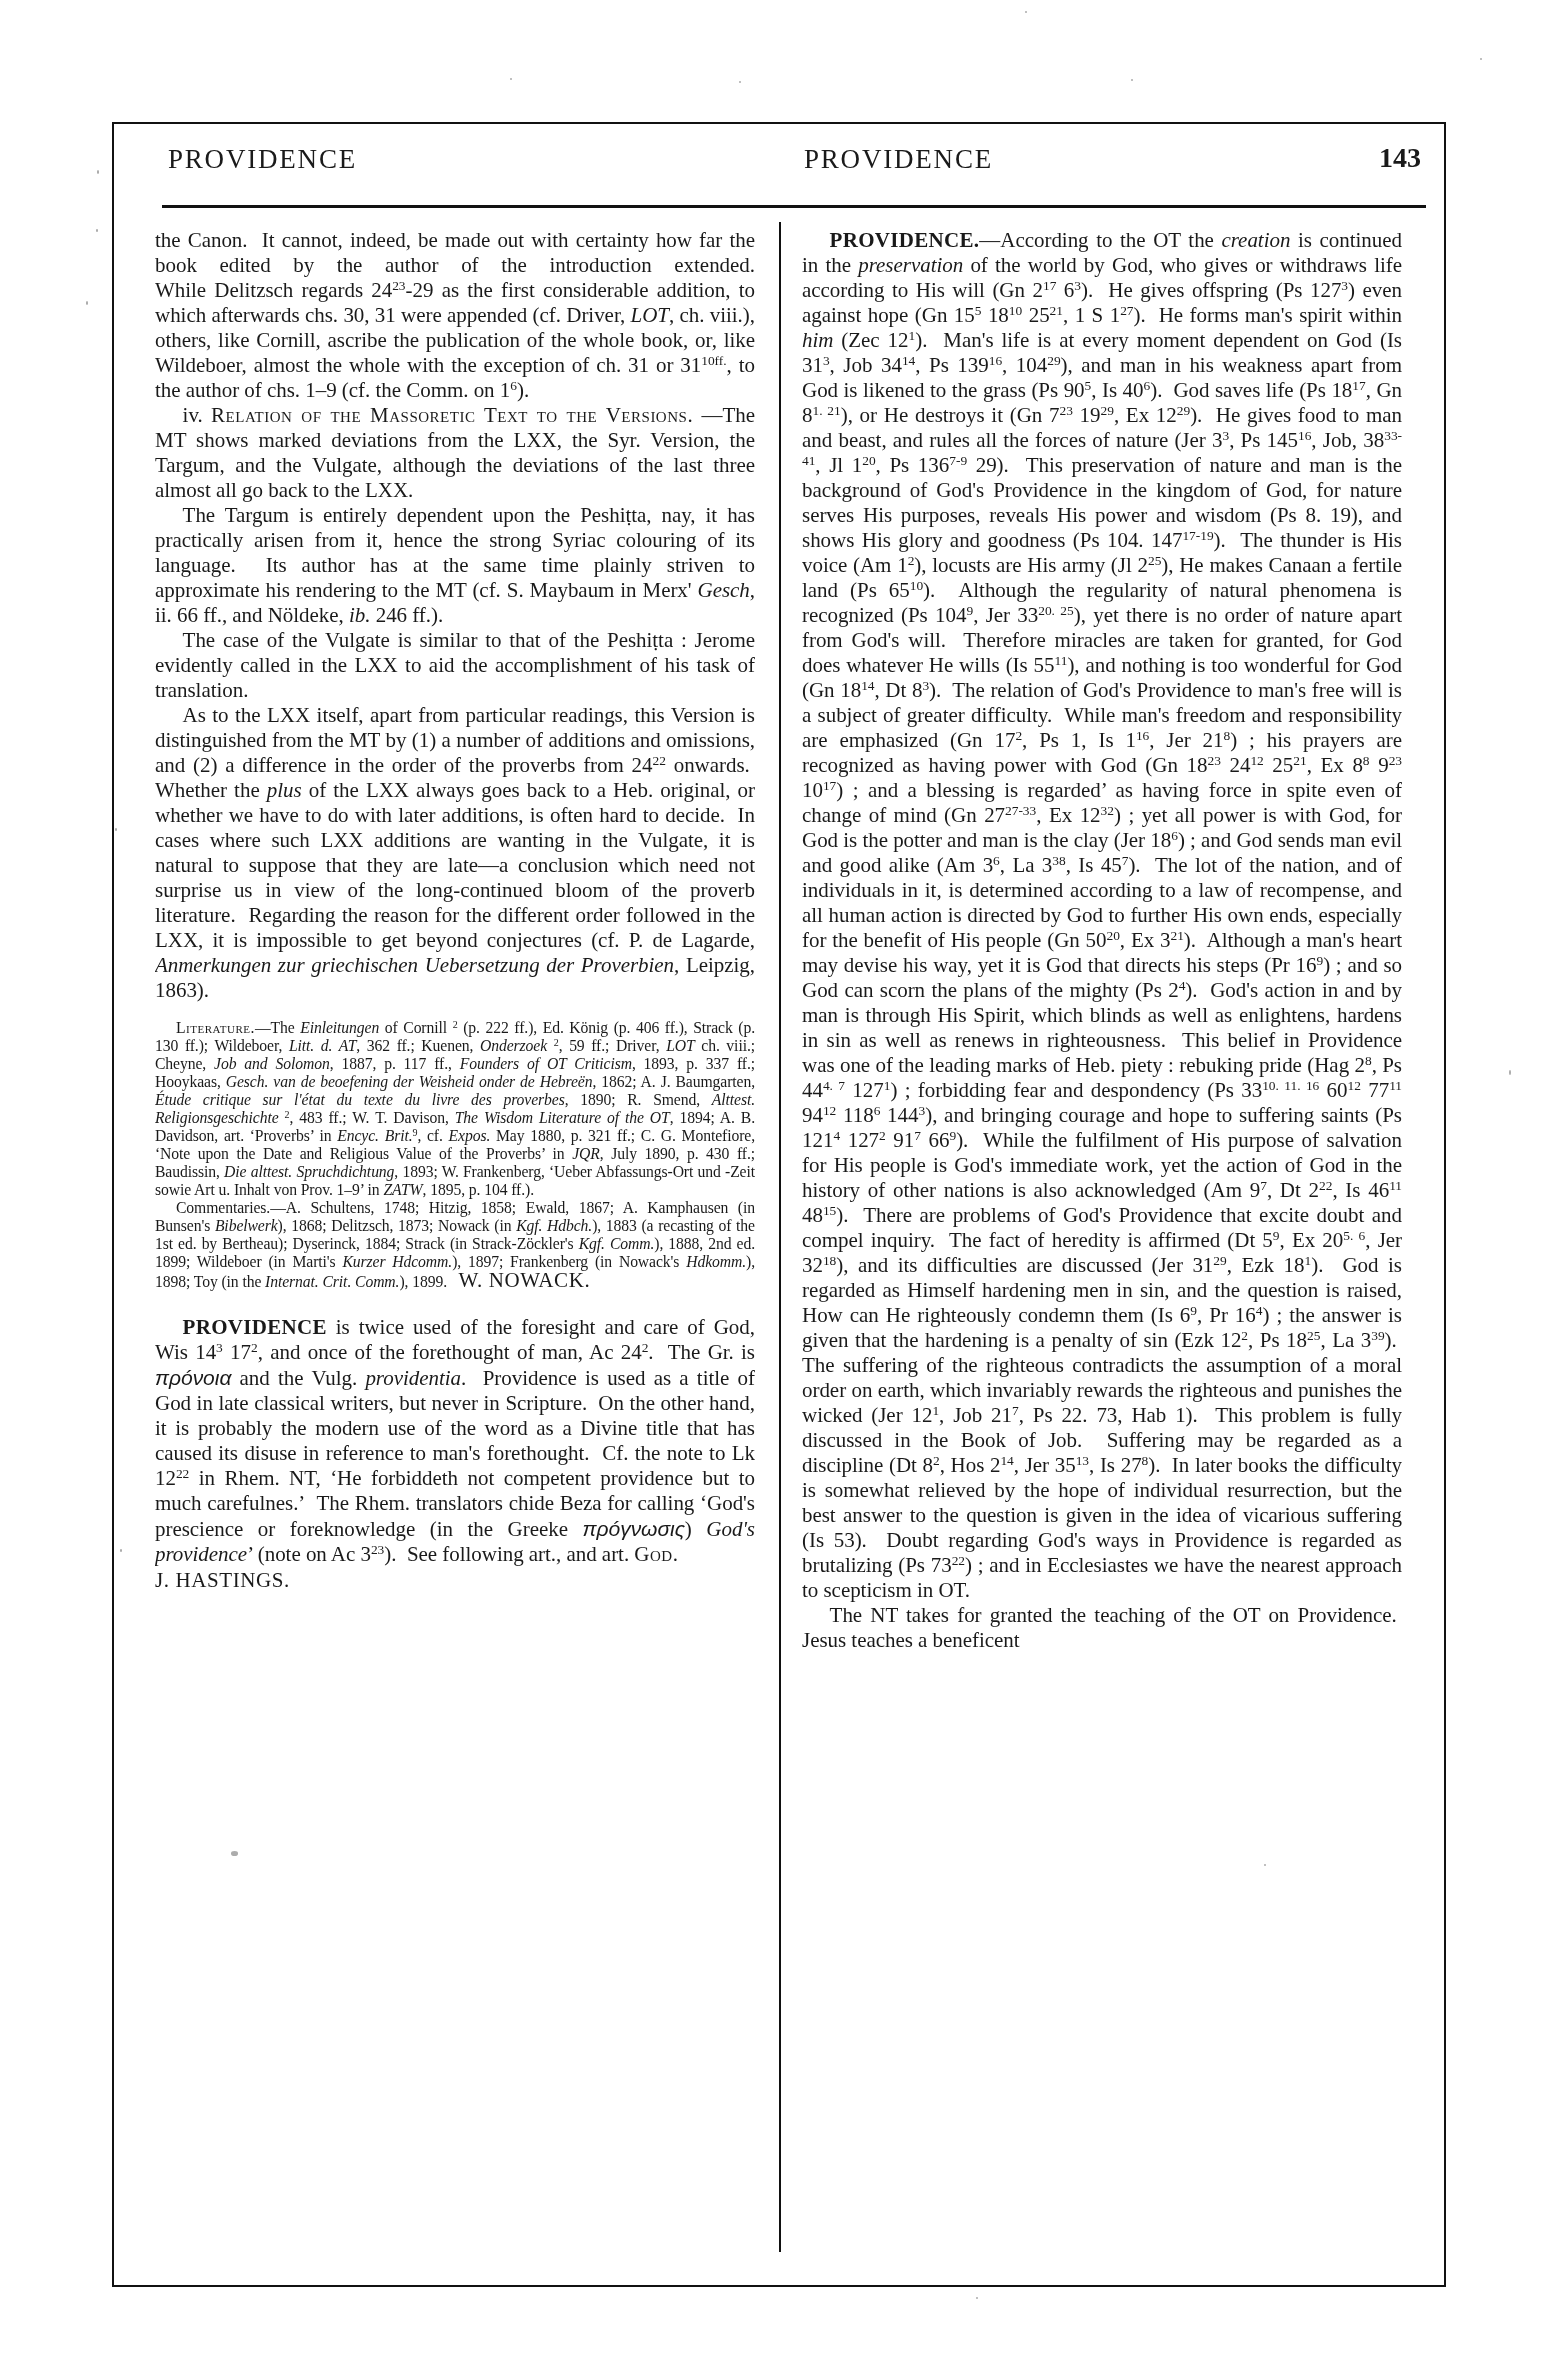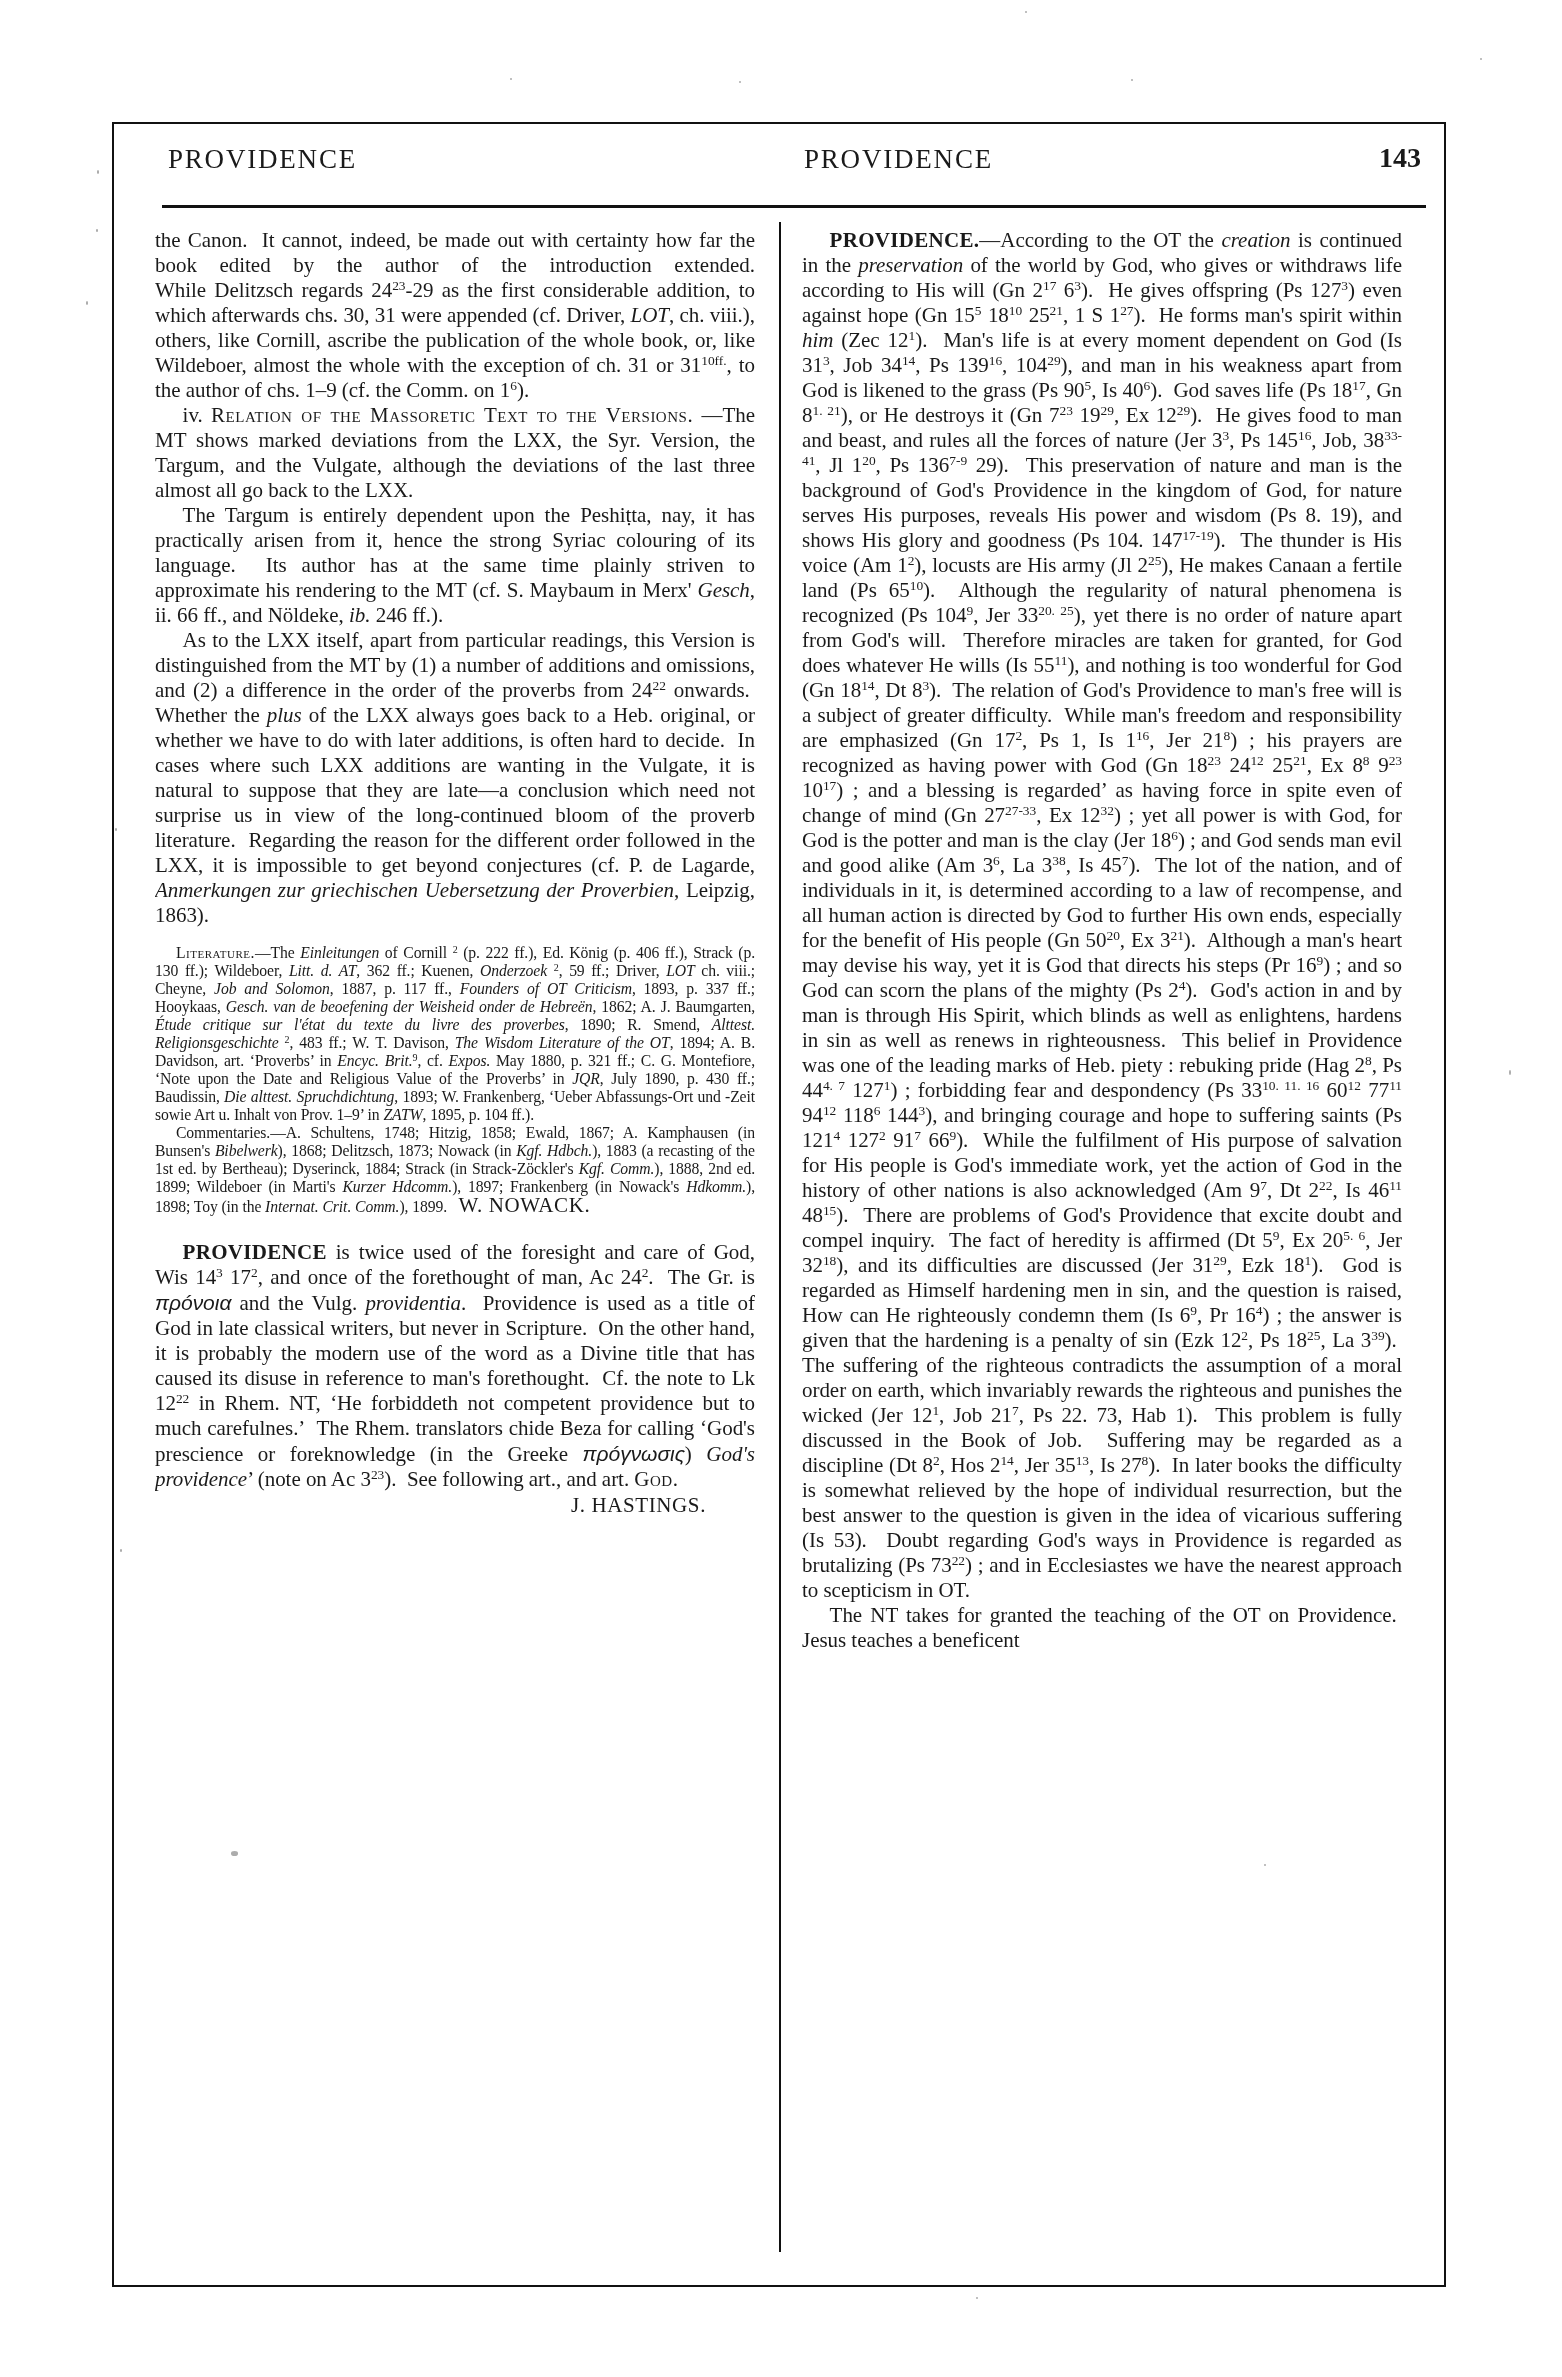--- a/index.html
+++ b/index.html
@@ -131,21 +131,21 @@
     text-align: justify;
     margin: 0;
     font-family: "Liberation Serif", "DejaVu Serif", serif;
     letter-spacing: -0.1px;
   }
   .fine.ind { text-indent: 21px; }
   .gap-md { height: 16px; }
   .gap-lg { height: 24px; }
 
   .sig {
-    text-align: right;
+    text-align: left;
     font-size: 21px;
     line-height: 26px;
     font-variant: small-caps;
     letter-spacing: 0.6px;
     margin: 0;
     padding-right: 49px;
   }
   .sig-inline { font-variant: small-caps; letter-spacing: 0.6px; }
 
   
@@ -173,20 +173,21 @@
 
   <div class="col" id="col-left">
 
     <p class="noind">the Canon.&nbsp; It cannot,&nbsp;indeed, be made out with certainty how far the book edited by the author of the introduction extended. While&nbsp;Delitzsch regards 24<sup>23</sup>-29 as the first considerable addition, to which afterwards chs. 30, 31 were appended (cf. Driver, <span class="ital">LOT</span>, ch. viii.), others, like Cornill, ascribe the publication of the whole book, or, like Wildeboer, almost the whole with the exception of ch. 31 or 31<sup>10ff.</sup>, to the author of chs. 1–9 (cf. the Comm. on 1<sup>6</sup>).</p>
 
     <p class="ind"><span>iv. <span class="sc">Relation of the Massoretic Text to the Versions.</span></span> —The MT shows marked deviations from the LXX, the Syr. Version, the Targum, and the Vulgate, although the deviations of the last three almost all go back to the LXX.</p>
 
     <p class="ind">The Targum is entirely dependent upon the Peshiṭta, nay, it has practically arisen from it, hence&nbsp;the strong Syriac colouring of its language.&nbsp; Its author has at the same time plainly striven to approximate his rendering to the MT (cf. S. Maybaum in Merx' <span class="ital">Gesch</span>, ii. 66&nbsp;ff., and Nöldeke, <span class="ital">ib.</span> 246&nbsp;ff.).</p>
 
 
+    <p class="ind">The case of the Vulgate is similar to that of the Peshiṭta : Jerome evidently called in the LXX to aid the accomplishment of his task of translation.</p>
 
     <p class="ind">As to the LXX itself, apart from particular readings, this Version is distinguished from the MT by (1) a number of additions and omissions, and (2) a difference in the order of the proverbs from 24<sup>22</sup> onwards.&nbsp; Whether the <span class="ital">plus</span> of the LXX always goes back to a Heb. original, or whether we have to do with later additions, is often hard to decide.&nbsp; In cases where such LXX additions are wanting in the Vulgate, it is natural to suppose that they are late—a conclusion which need not surprise us in view of the long-continued bloom of the proverb literature.&nbsp; Regarding the reason for the different order followed in the LXX, it is impossible to get beyond conjectures (cf. P. de Lagarde, <span class="ital">Anmerkungen zur griechischen Uebersetzung der Proverbien</span>, Leipzig, 1863).</p>
 
     <div class="gap-md"></div>
 
     <p class="fine ind"><span class="sc">Literature.</span>—The <span class="ital">Einleitungen</span> of Cornill&nbsp;<sup>2</sup> (p. 222&nbsp;ff.), Ed. König (p. 406&nbsp;ff.), Strack (p. 130&nbsp;ff.); Wildeboer, <span class="ital">Litt. d. AT</span>, 362&nbsp;ff.; Kuenen, <span class="ital">Onderzoek</span>&nbsp;<sup>2</sup>, 59&nbsp;ff.; Driver, <span class="ital">LOT</span> ch. viii.; Cheyne, <span class="ital">Job and Solomon</span>, 1887, p. 117&nbsp;ff., <span class="ital">Founders of OT Criticism</span>, 1893, p. 337&nbsp;ff.; Hooykaas, <span class="ital">Gesch. van de beoefening der Weisheid onder de Hebreën</span>, 1862; A.&nbsp;J. Baumgarten, <span class="ital">Étude critique sur l'état du texte du livre des proverbes</span>, 1890; R. Smend, <span class="ital">Alttest. Religionsgeschichte</span>&nbsp;<sup>2</sup>, 483&nbsp;ff.; W.&nbsp;T. Davison, <span class="ital">The Wisdom Literature of the OT</span>, 1894; A.&nbsp;B. Davidson, art. ‘Proverbs’ in <span class="ital">Encyc. Brit.</span><sup>9</sup>, cf. <span class="ital">Expos.</span> May 1880, p. 321&nbsp;ff.; C.&nbsp;G. Montefiore, ‘Note upon the Date and Religious Value of the Proverbs’ in <span class="ital">JQR</span>, July 1890, p. 430&nbsp;ff.; Baudissin, <span class="ital">Die alttest. Spruchdichtung</span>, 1893; W. Frankenberg, ‘Ueber Abfassungs-Ort und -Zeit sowie Art u. Inhalt von Prov. 1–9’ in <span class="ital">ZATW</span>, 1895, p. 104&nbsp;ff.).</p>
 
     <p class="fine ind"><span>Commentaries.</span>—A. Schultens, 1748; Hitzig, 1858; Ewald, 1867; A. Kamphausen (in Bunsen's <span class="ital">Bibelwerk</span>), 1868; Delitzsch, 1873; Nowack (in <span class="ital">Kgf. Hdbch.</span>), 1883 (a recasting of the 1st ed. by Bertheau); Dyserinck, 1884; Strack (in Strack-Zöckler's <span class="ital">Kgf. Comm.</span>), 1888, 2nd ed. 1899; Wildeboer (in Marti's <span class="ital">Kurzer Hdcomm.</span>), 1897; Frankenberg (in Nowack's <span class="ital">Hdkomm.</span>), 1898; Toy (in the <span class="ital">Internat. Crit. Comm.</span>), 1899.&nbsp;&nbsp;&nbsp;<span class="sig-inline" style="font-size:21px">W. NOWACK.</span></p>
 
     <div class="gap-lg"></div>

